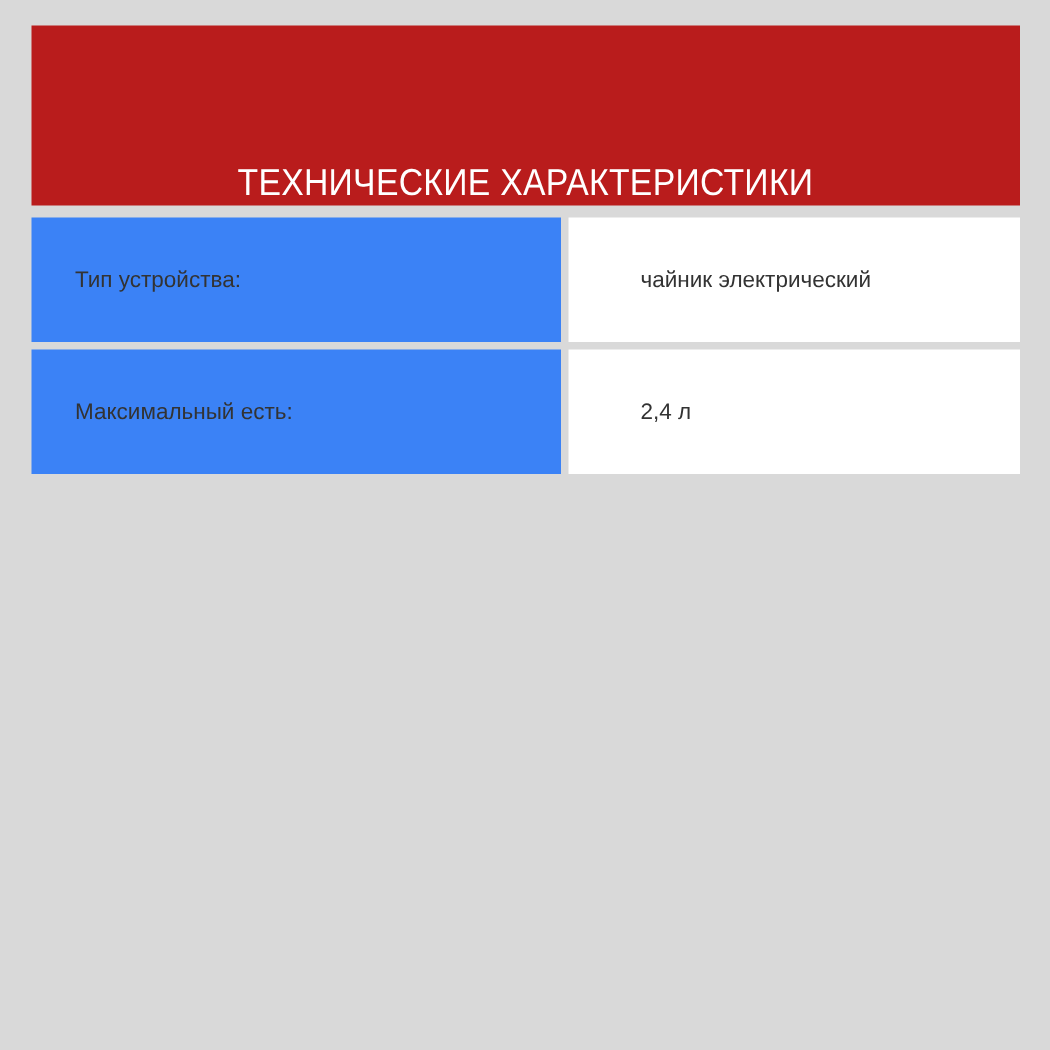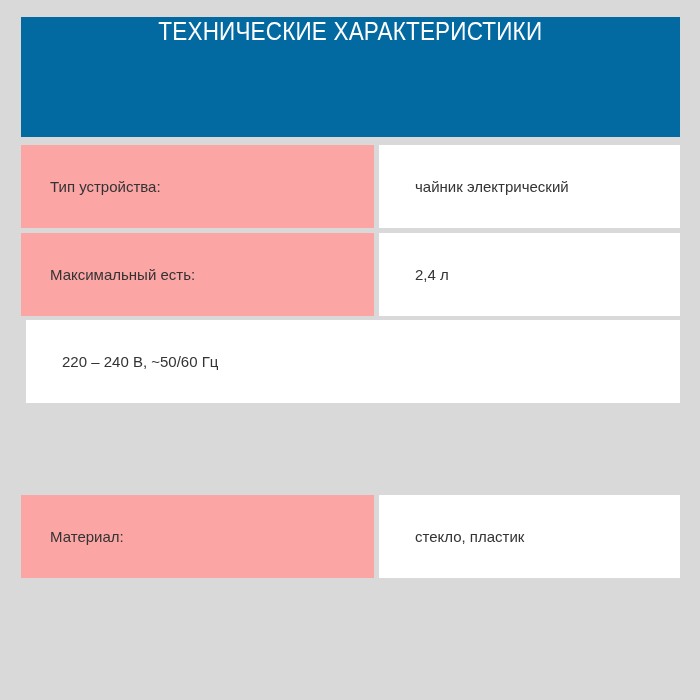--- a/index.html
+++ b/index.html
@@ -7,55 +7,55 @@
       width: 700px; height: 700px;
       background: #d9d9d9;
       position: relative;
       font-family: "Liberation Sans", sans-serif;
       overflow: hidden;
     }
     .header {
       position: absolute;
       left: 21px; top: 17px;
       width: 659px; height: 120px;
-      background: #0369a1;
-      display: flex; align-items: flex-start; justify-content: center;
+      background: #b91c1c;
+      display: flex; align-items: flex-end; justify-content: center;
     }
     .header-title {
       color: #ffffff;
       font-size: 25px;
       letter-spacing: 0.2px;
       transform: scaleX(0.9);
       font-weight: normal;
     }
     .table {
       position: absolute;
       left: 21px; top: 145px;
       width: 659px;
     }
     .row {
       display: flex;
       height: 83px;
       margin-bottom: 4.5px;
     }
     .cell-label {
       width: 353px;
-      background: #fca5a5;
+      background: #3b82f6;
       display: flex; align-items: center;
       padding-left: 29px;
       box-sizing: border-box;
       color: #333333;
       font-size: 15px;
     }
     .cell-value {
       margin-left: 5px;
       flex: 1;
       background: #ffffff;
       display: flex; align-items: center;
-      padding-left: 36px;
+      padding-left: 48px;
       box-sizing: border-box;
       color: #333333;
       font-size: 15px;
     }
   </style>
 </head>
 <body>
 
 <div class="header">
   <span class="header-title">ТЕХНИЧЕСКИЕ ХАРАКТЕРИСТИКИ</span>
@@ -64,21 +64,16 @@
 <div class="table">
   <div class="row">
     <div class="cell-label">Тип устройства:</div>
     <div class="cell-value">чайник электрический</div>
   </div>
   <div class="row">
     <div class="cell-label">Максимальный есть:</div>
     <div class="cell-value">2,4 л</div>
   </div>
   <div class="row">
-    <div class="cell-value">220 – 240 В, ~50/60 Гц</div>
   </div>
   <div class="row">
-  </div>
-  <div class="row">
-    <div class="cell-label">Материал:</div>
-    <div class="cell-value">стекло, пластик</div>
   </div>
 </div>
 
 </body></html>

